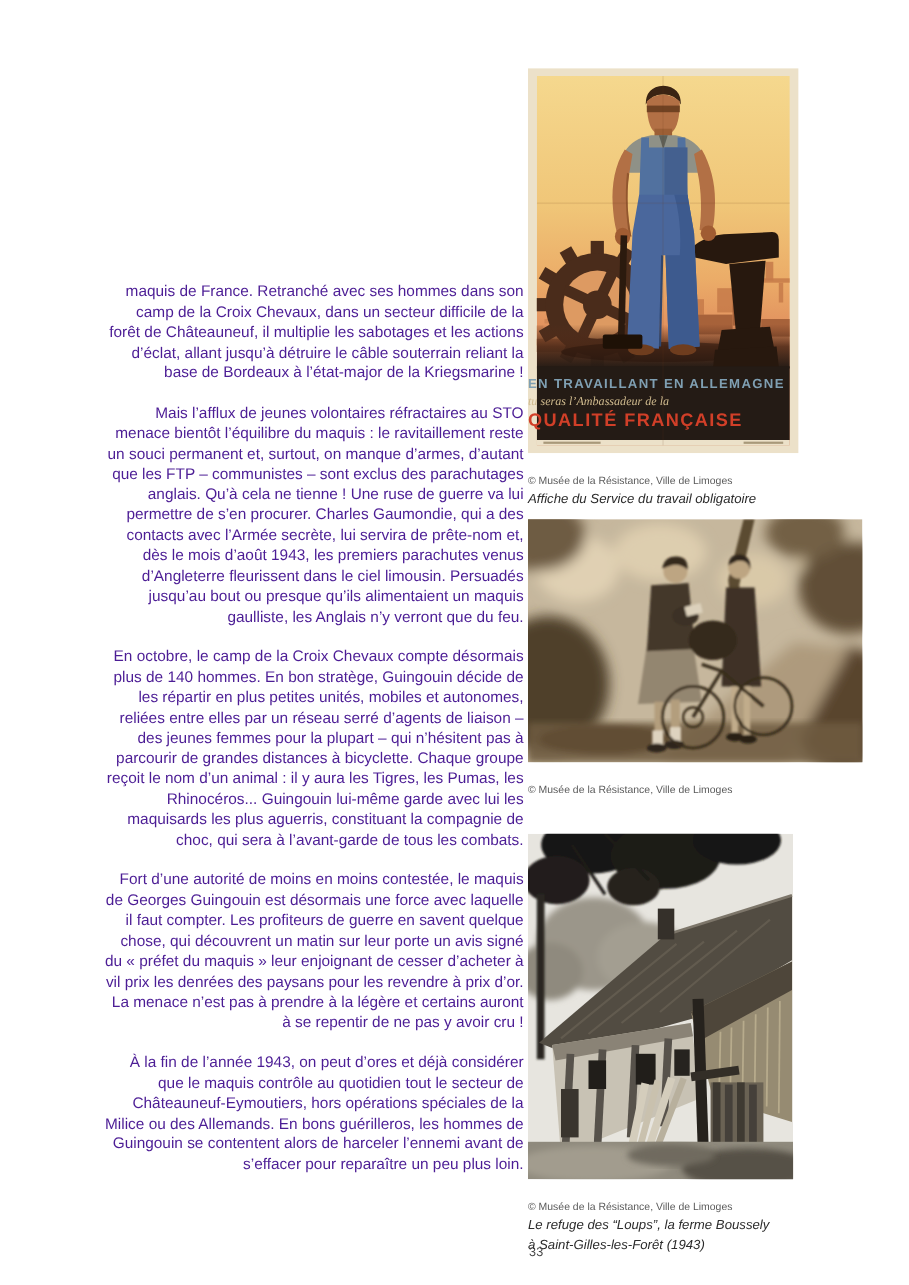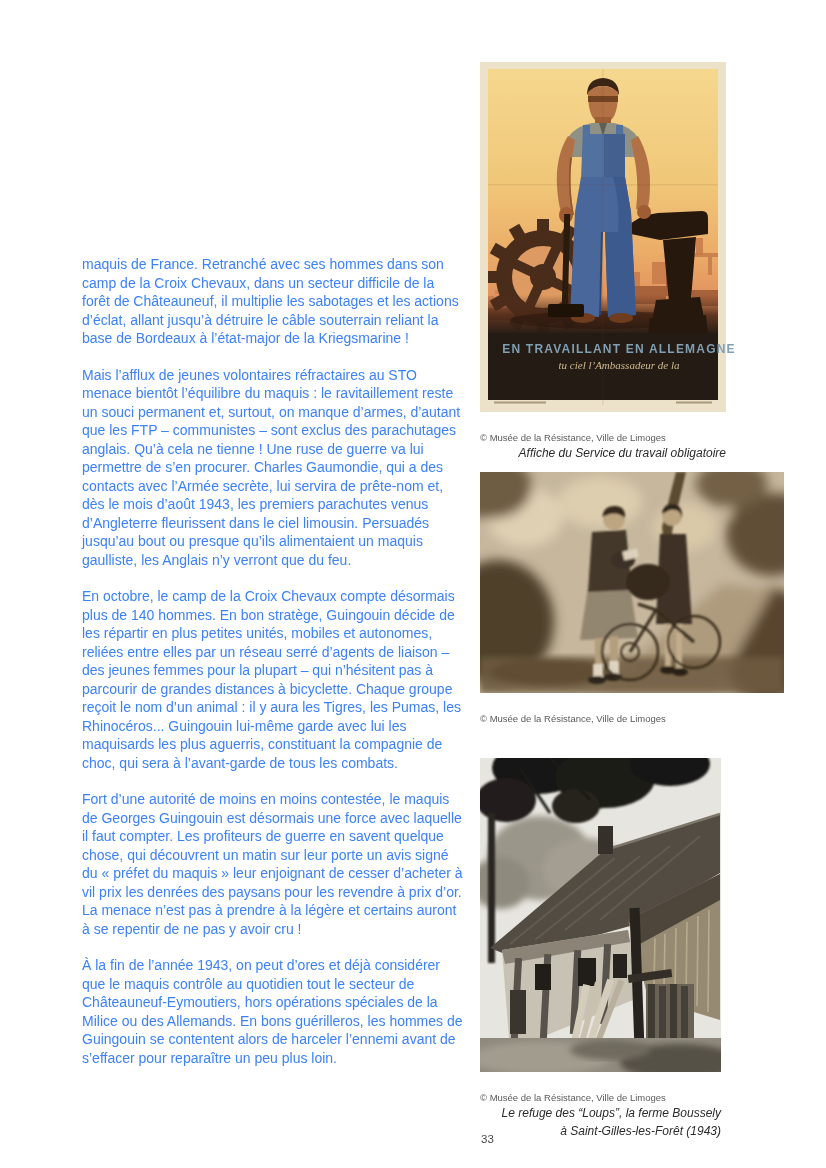--- a/index.html
+++ b/index.html
@@ -1,30 +1,30 @@
 <!DOCTYPE html>
 <html><head>
 <meta charset="utf-8">
 <style>
   html,body{margin:0;padding:0;background:#ffffff;}
   .page{position:relative;width:826px;height:1168px;background:#ffffff;overflow:hidden;
         font-family:"Liberation Sans",sans-serif;}
   
-  .text-col{position:absolute;left:82px;top:255px;width:384px;
-            font-size:14px;line-height:18.5px;color:#3b82f6;}
+  .text-col{position:absolute;left:92px;top:255px;width:384px;
+            font-size:14px;line-height:18.5px;color:#4c1d95;text-align:right;}
   .text-col p{margin:0 0 18px 0;}
   
   .figure{position:absolute;}
   .credit{font-size:9.5px;line-height:12px;color:#5a5a5a;margin-top:20px;}
   .caption{font-size:12px;line-height:17.5px;color:#2b2b2b;font-style:italic;
-           margin-top:1px;white-space:pre-line;text-align:right;}
+           margin-top:1px;white-space:pre-line;}
   .artwork{display:block;}
   
   .poster-wrap{position:relative;width:246px;height:350px;}
-  .poster-line{position:absolute;left:16px;width:100%;text-align:center;}
+  .poster-line{position:absolute;left:0;width:100%;}
   .poster-line1{top:280px;font-size:12px;font-weight:bold;letter-spacing:1.2px;color:#7f9fb2;}
   .poster-line2{top:297px;font-size:11px;font-style:italic;
                 font-family:"Liberation Serif",serif;color:#cfba8e;}
   .poster-line3{top:311px;font-size:16.5px;font-weight:bold;letter-spacing:1.3px;color:#d13f28;}
   
   .pagenum{position:absolute;left:481px;top:1123px;font-size:11.5px;color:#474747;margin-top:10px;}
 </style>
 </head>
 <body>
 
@@ -150,21 +150,22 @@
 
           <rect x="8" y="338" width="230" height="5" fill="#ece1c9"></rect>
           <rect x="14" y="339.5" width="52" height="2" fill="#a8997a"></rect>
           <rect x="196" y="339.5" width="36" height="2" fill="#a8997a"></rect>
 
           <rect x="122" y="7" width="1.5" height="336" fill="#6b3a20" opacity="0.10"></rect>
           <rect x="8" y="122" width="230" height="1.5" fill="#6b3a20" opacity="0.10"></rect>
         </g>
       </svg>
       <div class="poster-line poster-line1">EN TRAVAILLANT EN ALLEMAGNE</div>
-      <div class="poster-line poster-line2">tu ciel l’Ambassadeur de la</div>
+      <div class="poster-line poster-line2">tu seras l’Ambassadeur de la</div>
+      <div class="poster-line poster-line3">QUALITÉ FRANÇAISE</div>
     </div>
     <div class="credit">© Musée de la Résistance, Ville de Limoges</div>
     <div class="caption">Affiche du Service du travail obligatoire</div>
   </div>
 
   <div class="figure" style="left:480px;top:472px;width:304px;">
     <svg class="artwork" width="304" height="221" viewBox="0 0 304 221">
       <defs>
         <filter id="b6">
             <feGaussianBlur stdDeviation="6"></feGaussianBlur>

